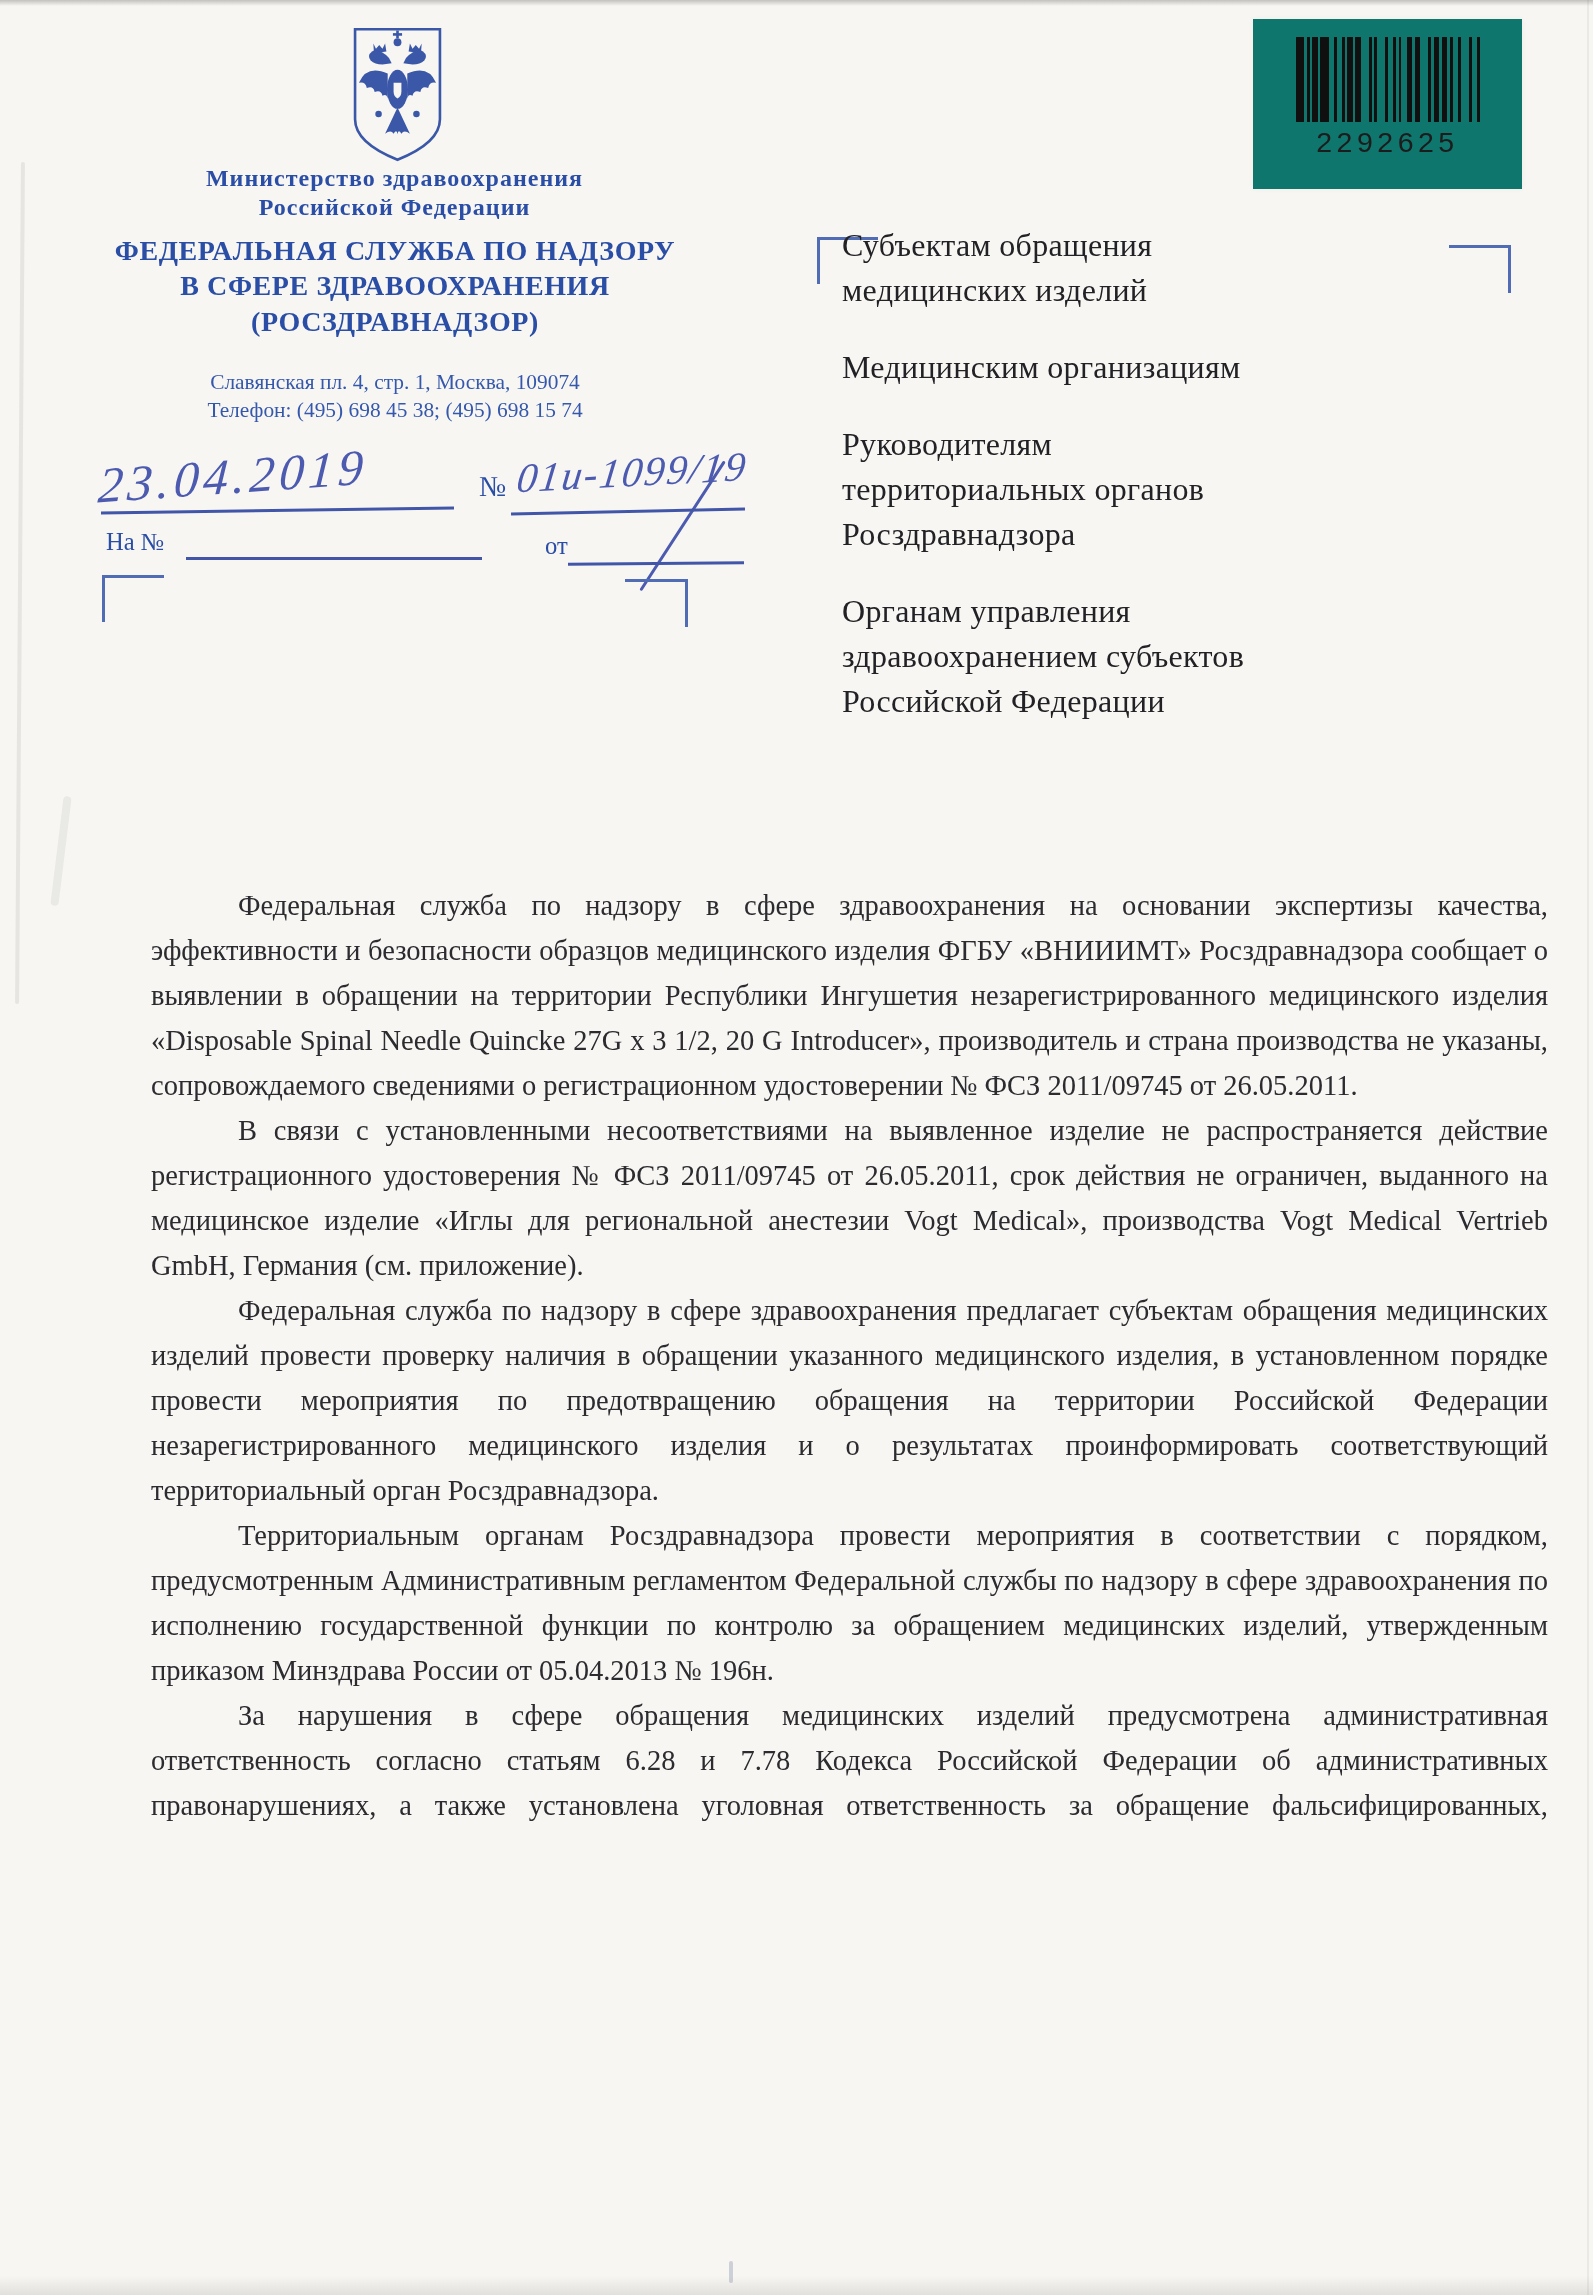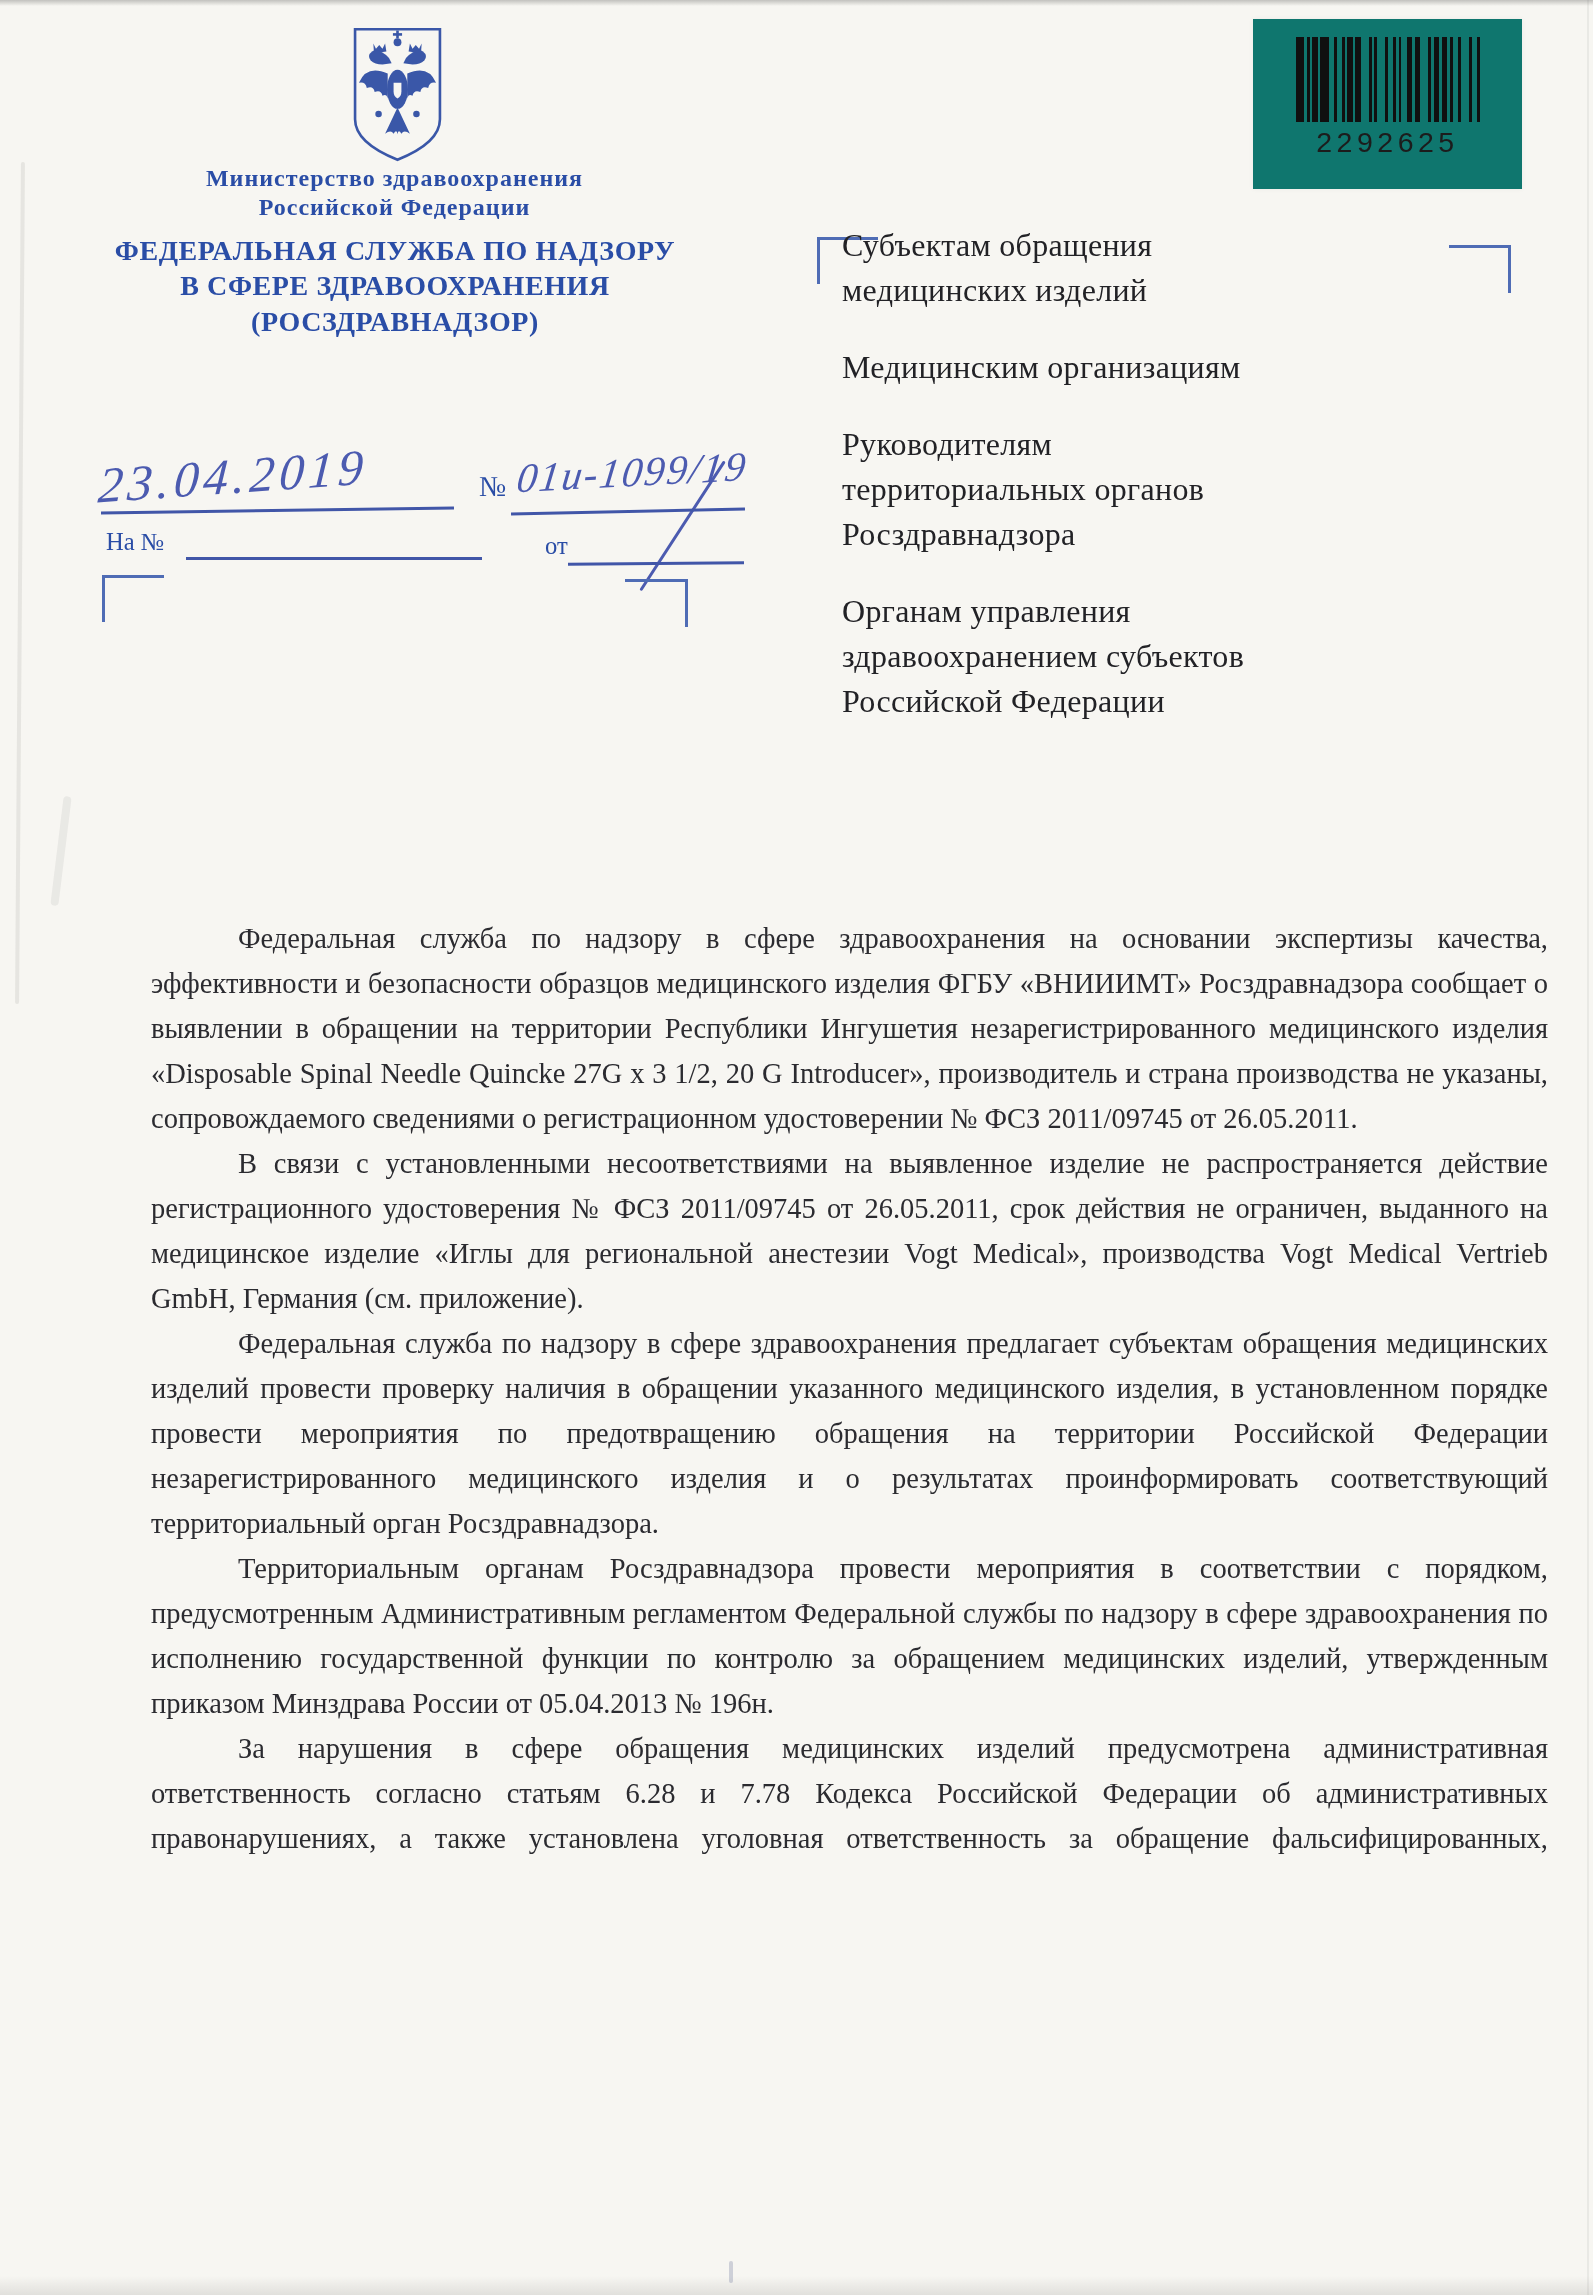--- a/index.html
+++ b/index.html
@@ -62,21 +62,21 @@
   
   .cm{position:absolute;background:var(--mark-blue,#4f6cb5);}
   
   .subject{position:absolute;left:148px;top:588px;width:537px;
     font-size:31px;line-height:1.42;color:#26262a;white-space:pre-line;}
   
   .recipients{position:absolute;left:842px;top:223px;width:673px;
     font-size:32px;line-height:45px;color:#222226;letter-spacing:0.3px;}
   .recipients .group{white-space:pre-line;margin:0 0 32px 0;}
   
-  .body-text{position:absolute;left:151px;top:916px;width:1397px;
+  .body-text{position:absolute;left:151px;top:883px;width:1397px;
     font-size:28.5px;line-height:45px;color:var(--body-ink,#2b2b30);}
   .body-text p{margin:0;text-indent:87px;text-align:justify;hyphens:none;}
   .body-text p.justify-last{text-align-last:justify;}
 </style>
 </head>
 <body>
 
 <div class="page">
 
   <div class="edge-top"></div>
@@ -154,20 +154,24 @@
         <circle cx="114" cy="140" r="5"></circle>
     </g>
     <path d="M79 92 h12 v13 q0 8 -6 11 q-6 -3 -6 -11 z" fill="#f7f6f2"></path>
   </svg>
 
   <div class="ministry blue">Министерство здравоохранения
 Российской Федерации</div>
   <div class="service blue">ФЕДЕРАЛЬНАЯ СЛУЖБА ПО НАДЗОРУ
 В СФЕРЕ ЗДРАВООХРАНЕНИЯ
 (РОСЗДРАВНАДЗОР)</div>
+  <div class="addr">
+    <div>Славянская пл. 4, стр. 1, Москва, 109074</div>
+    <div>Телефон: (495) 698 45 38; (495) 698 15 74</div>
+  </div>
 
   <div class="hand hand-date">23.04.2019</div>
   <div class="no-sign blue">№</div>
   <div class="hand hand-num">01и-1099/19</div>
   <div class="flourish"></div>
   <div class="rule rule-date"></div>
   <div class="rule rule-num"></div>
   <div class="na-no blue">На №</div>
   <div class="rule rule-nano"></div>
   <div class="ot blue">от</div>

